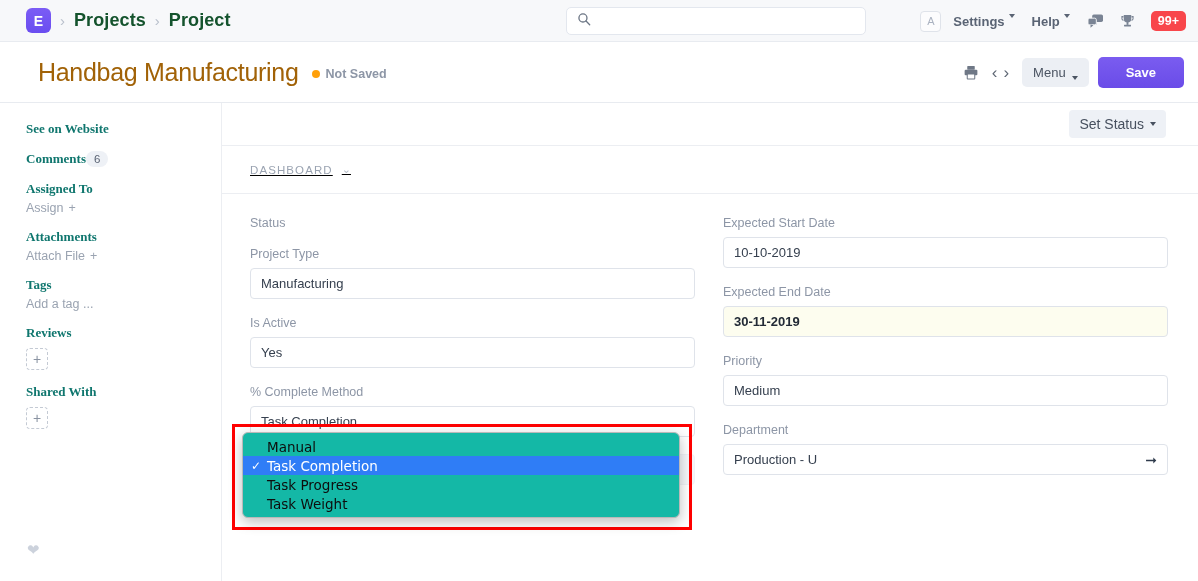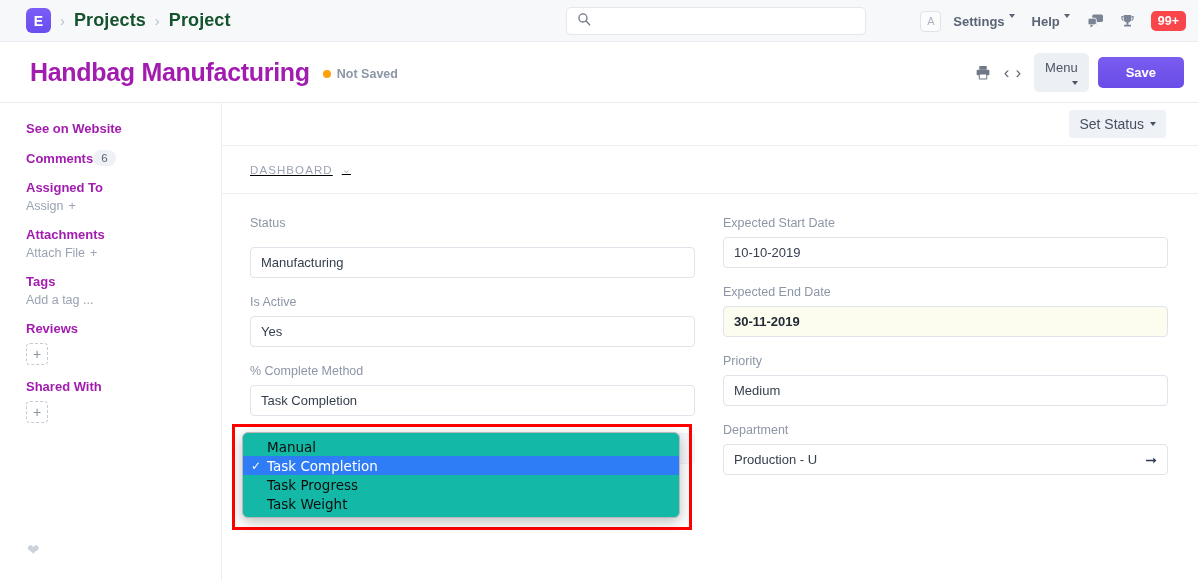--- a/index.html
+++ b/index.html
@@ -82,61 +82,60 @@
   
   .titlebar {
     height: 61px;
     display: flex; align-items: center;
     padding: 0 14px 0 30px;
     border-bottom: 1px solid #e8ebf0;
     background: #fff;
     position: relative;
   }
   .page-title {
-    font-size: 25px; font-weight: bold; color: #a21caf; letter-spacing: -.3px;
+    font-size: 25px; font-weight: normal; color: #a16207; letter-spacing: -.3px; margin-left: 8px;
   }
   .notsaved {
     display: flex; align-items: center; gap: 6px;
     margin-left: 13px; margin-top: 4px;
   }
   .dot-orange { width: 8px; height: 8px; border-radius: 50%; background: #ffa00a; }
   .notsaved span { color: #8d96a6; font-size: 12.5px; font-weight: bold; }
   .title-right {
     position: absolute; right: 14px; top: 0; height: 61px;
     display: flex; align-items: center; gap: 0;
   }
   .ticon { color: #7f8896; margin-right: 10px; cursor: pointer; display:flex; }
   .arrowbtn { color: #5f6875; font-size: 17px; cursor: pointer; padding: 0 3px; font-weight: 300;}
   .menu-btn {
     background: #eceff4; color: #4b5462; font-size: 13px; font-weight: normal;
     border: none; border-radius: 5px; padding: 7px 11px; margin-left: 10px;
     cursor: pointer; display: flex; align-items: flex-end; gap: 6px;
     font-family: "Liberation Sans", sans-serif;
-    flex-direction: column;
   }
   .save-btn {
     background: #6c5ce7; background: linear-gradient(180deg,#7a5cf0 0%,#6a4ce8 100%);
     color: #fff; font-size: 13px; font-weight: bold;
     border: none; border-radius: 5px; padding: 8px 28px; margin-left: 9px;
     cursor: pointer; font-family: "Liberation Sans", sans-serif;
   }
 
   
   .body-wrap { display: flex; height: 478px; }
 
   .sidebar {
     width: 222px; flex: 0 0 222px;
     background: #fff;
     border-right: 1px solid #eceef2;
     padding: 18px 0 0 26px;
     position: relative;
   }
   .sb-head {
-    font-size: 13px; font-weight: bold; color: #a21caf;
-    margin-bottom: 4px; cursor: pointer;
+    font-size: 13px; font-weight: bold; color: #0f766e;
+    margin-bottom: 4px; cursor: pointer; font-family: Liberation Serif, serif;
   }
   .sb-block { margin-bottom: 14px; }
   .sb-row {
     display: flex; align-items: center; justify-content: flex-start;
     padding-right: 18px;
   }
   .sb-sub {
     font-size: 12.5px; color: #9aa3b1; cursor: pointer;
     display: flex; align-items: center; gap: 5px;
   }
@@ -367,20 +366,21 @@
       <span class="dash-chev">⌄</span>
     </div>
 
     <div class="form-area">
 
       <div class="col">
         <div class="field">
           <label class="field-label">Status</label>
         </div>
         <div class="field">
+          <label class="field-label">Project Type</label>
           <div class="field-input">Manufacturing</div>
         </div>
         <div class="field">
           <label class="field-label">Is Active</label>
           <div class="field-input">Yes</div>
         </div>
         <div class="field">
           <label class="field-label">% Complete Method</label>
           <div class="field-input">Task Completion</div>
         </div>

